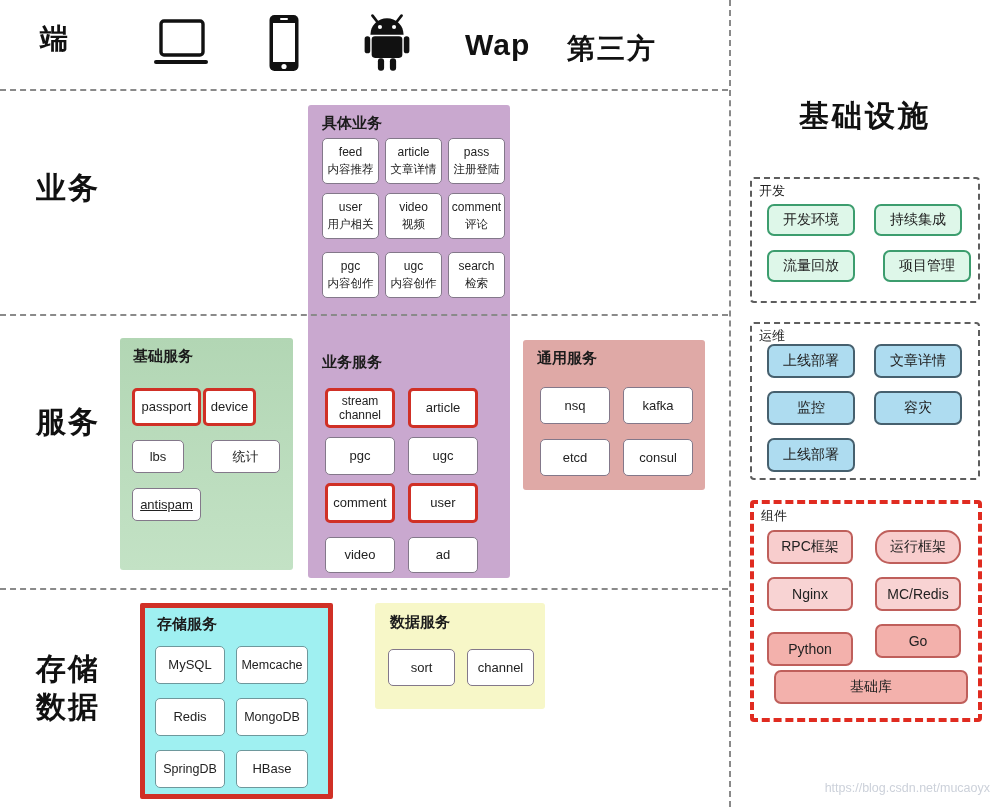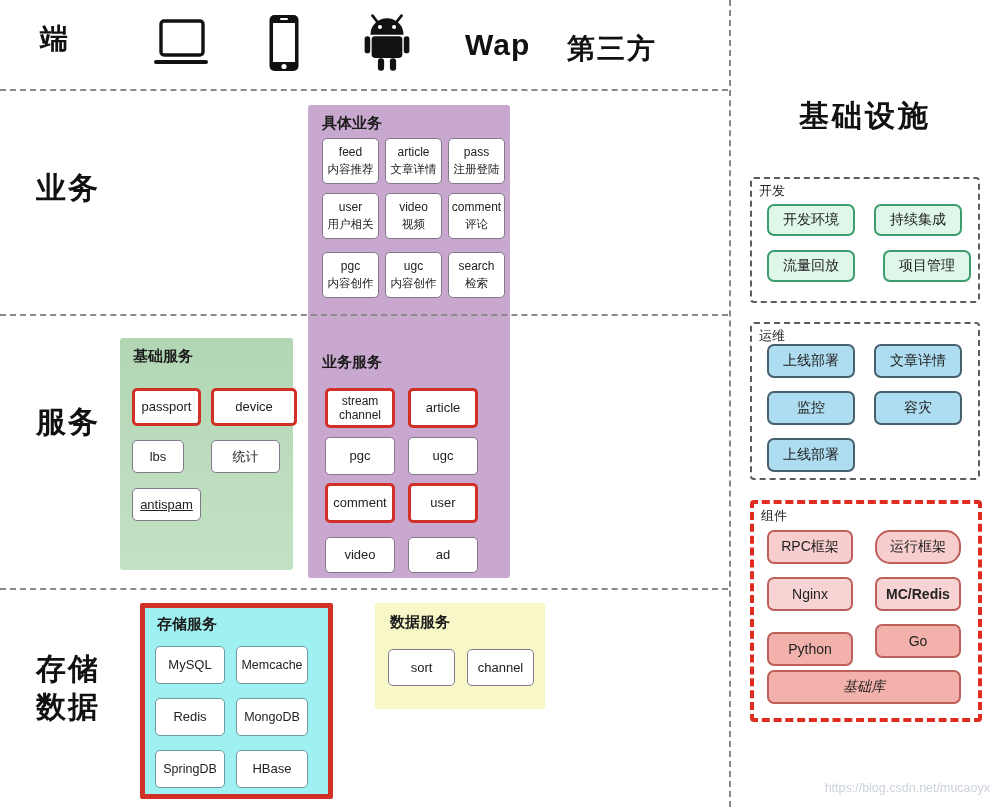--- a/index.html
+++ b/index.html
@@ -136,26 +136,33 @@
     <div class="cell" style="left:100px; top:332px; width:70px; height:38px;">ugc</div>
     <div class="cell hl" style="left:17px;  top:378px; width:70px; height:40px;">comment</div>
     <div class="cell hl" style="left:100px; top:378px; width:70px; height:40px;">user</div>
     <div class="cell" style="left:17px;  top:432px; width:70px; height:36px;">video</div>
     <div class="cell" style="left:100px; top:432px; width:70px; height:36px;">ad</div>
   </div>
 
   <div class="panel" style="left:120px; top:338px; width:173px; height:232px; background:linear-gradient(#b2d6b4,#c3e2c5);">
     <div class="panel-title" style="left:13px; top:9px;">基础服务</div>
     <div class="cell hl" style="left:12px; top:50px;  width:69px; height:38px;">passport</div>
-    <div class="cell hl" style="left:91px; top:50px;  width:86px; height:38px;">device</div>
+    <div class="cell hl" style="left:83px; top:50px;  width:53px; height:38px;">device</div>
     <div class="cell" style="left:12px; top:102px; width:52px; height:33px;">lbs</div>
     <div class="cell" style="left:91px; top:102px; width:69px; height:33px;">统计</div>
     <div class="cell" style="left:12px; top:150px; width:69px; height:33px;text-decoration:underline;">antispam</div>
   </div>
 
+  <div class="panel" style="left:523px; top:340px; width:182px; height:150px; background:#dfa9a6;">
+    <div class="panel-title" style="left:14px; top:9px;">通用服务</div>
+    <div class="cell" style="left:17px;  top:47px; width:70px; height:37px;">nsq</div>
+    <div class="cell" style="left:100px; top:47px; width:70px; height:37px;">kafka</div>
+    <div class="cell" style="left:17px;  top:99px; width:70px; height:37px;">etcd</div>
+    <div class="cell" style="left:100px; top:99px; width:70px; height:37px;">consul</div>
+  </div>
 
   <div class="panel" style="left:375px; top:603px; width:170px; height:106px; background:#f7f7c8;">
     <div class="panel-title" style="left:15px; top:10px;">数据服务</div>
     <div class="cell" style="left:13px; top:46px; width:67px; height:37px;">sort</div>
     <div class="cell" style="left:92px; top:46px; width:67px; height:37px;">channel</div>
   </div>
 
   <div class="panel" style="left:140px; top:603px; width:193px; height:196px; background:#9ff0f1; border:5px solid #d03026; border-radius:2px;">
     <div class="panel-title" style="left:12px; top:7px;">存储服务</div>
     <div class="cell" style="left:10px; top:38px;  width:70px; height:38px; border-color:#6e989c;">MySQL</div>
@@ -183,20 +190,20 @@
     <div class="pill ops" style="left:15px;  top:67px;  width:88px; height:34px;">监控</div>
     <div class="pill ops" style="left:122px; top:67px;  width:88px; height:34px;">容灾</div>
     <div class="pill ops" style="left:15px;  top:114px; width:88px; height:34px;">上线部署</div>
   </div>
 
   <div class="grp-box red" style="left:750px; top:500px; width:232px; height:222px;">
     <div class="grp-label">组件</div>
     <div class="pill cmp1" style="left:13px;  top:26px;  width:86px; height:34px;">RPC框架</div>
     <div class="pill cmp1" style="left:121px; top:26px;  width:86px; height:34px;border-radius:15px;">运行框架</div>
     <div class="pill cmp2" style="left:13px;  top:73px;  width:86px; height:34px;">Nginx</div>
-    <div class="pill cmp2" style="left:121px; top:73px;  width:86px; height:34px;font-weight:bold;">MC/Redis</div>
+    <div class="pill cmp2" style="left:121px; top:73px;  width:86px; height:34px;">MC/Redis</div>
     <div class="pill cmp3" style="left:13px;  top:120px; width:86px; height:34px;margin-top:8px;">Python</div>
     <div class="pill cmp3" style="left:121px; top:120px; width:86px; height:34px;">Go</div>
-    <div class="pill cmp3" style="left:13px;  top:166px; width:194px; height:34px;font-style:italic;">基础库</div>
+    <div class="pill cmp3" style="left:20px;  top:166px; width:194px; height:34px;">基础库</div>
   </div>
 
   <div class="watermark">https://blog.csdn.net/mucaoyx</div>
 </div>
 
 </body></html>

